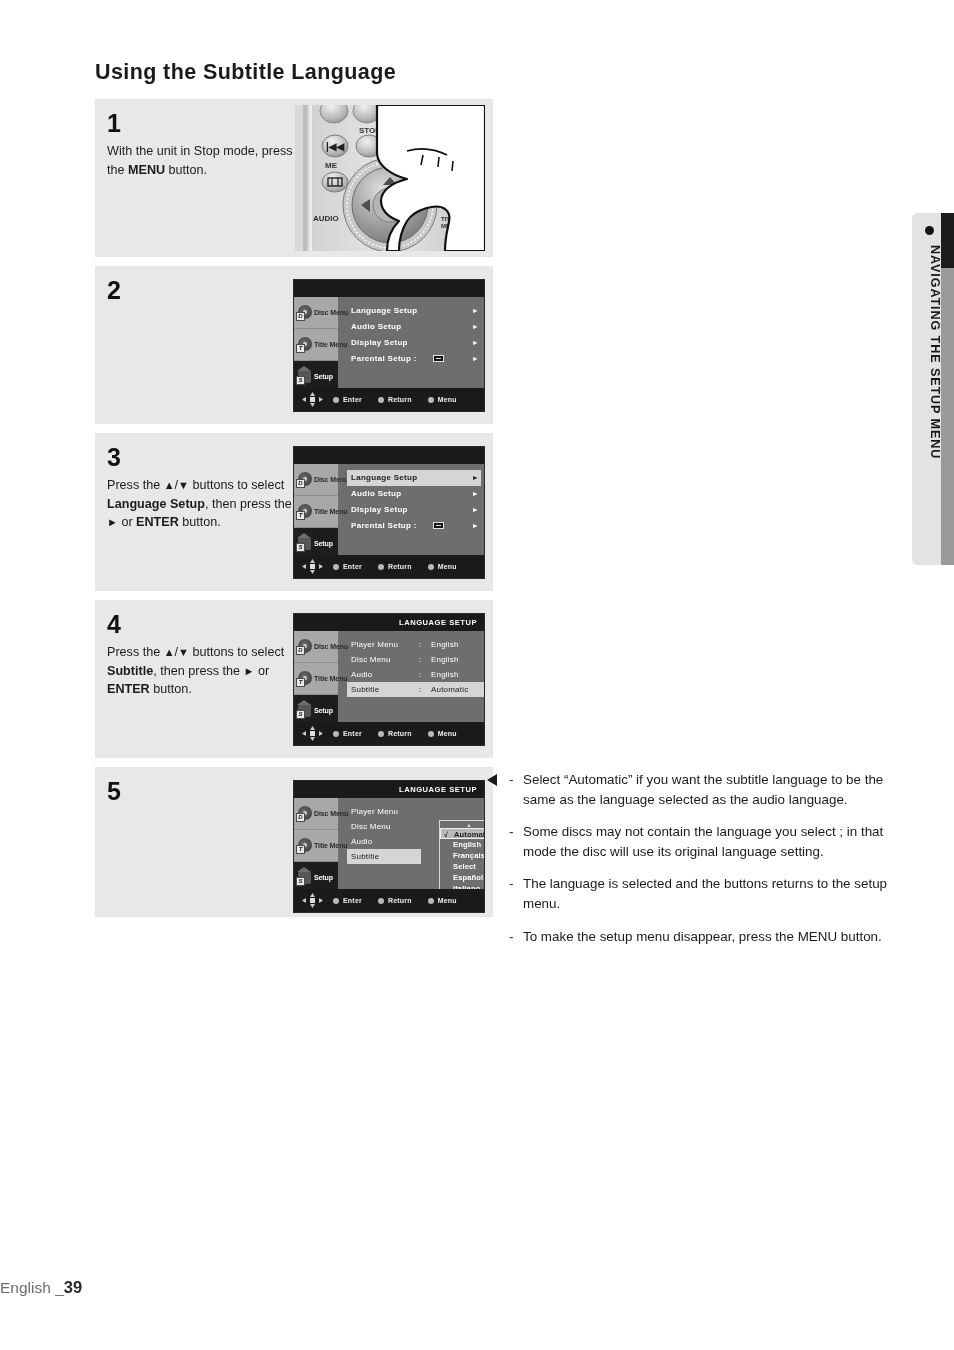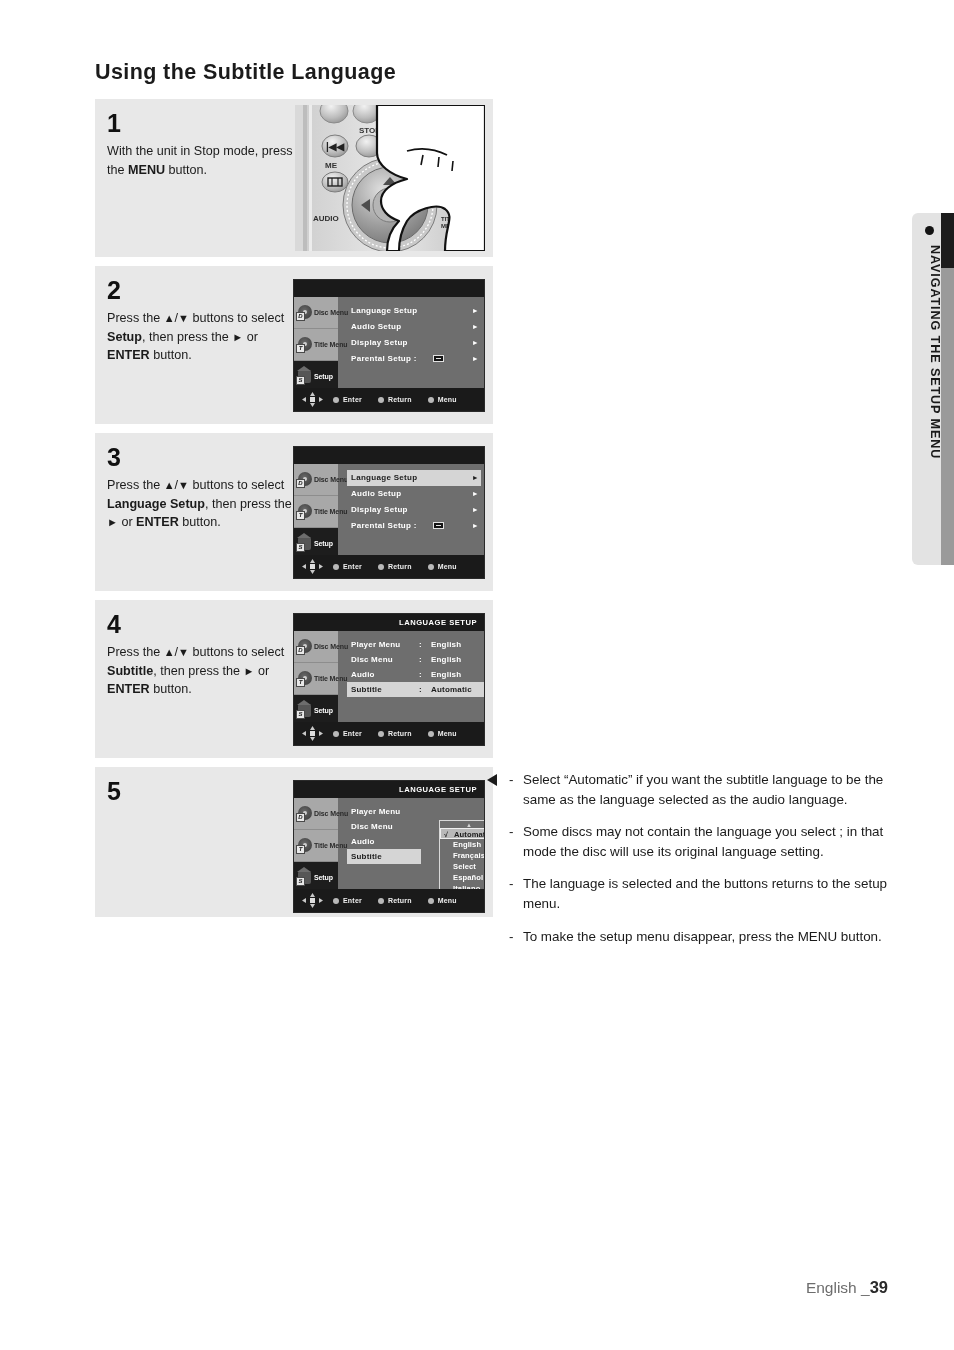--- a/index.html
+++ b/index.html
@@ -235,21 +235,21 @@
     width: 5px; height: 1px;
     background: #e5e5e5;
   }
 
   
   .lang-row {
     position: relative;
     height: 15px;
     line-height: 15px;
     font-size: 8px;
-    font-weight: bold;
+    font-weight: normal;
     letter-spacing: 0.2px;
     color: #ffffff;
     padding-left: 4px;
     box-sizing: border-box;
     width: 138px;
   }
   .lang-row.selected { background: #d5d5d5; color: #1c1c1c; }
   .lang-row .colon { position: absolute; left: 72px; }
   .lang-row .val   { position: absolute; left: 84px; }
   .lang-row.narrow { width: 74px; }
@@ -422,21 +422,20 @@
     padding-left: 9px;
     box-sizing: border-box;
   }
 
   
   .footer {
     position: absolute;
     left: 0;
     right: 66px;
     top: 1278px;
-    text-align: right;
     font-size: 15.5px;
     color: #6d6d6d;
   }
   .footer b { color: #2a2a2a; font-weight: bold; font-size: 16.5px; }
 </style>
 </head>
 <body>
 
 <div class="page-title">Using the Subtitle Language</div>
 
@@ -507,23 +506,20 @@
         <path d="M128 50 L126 60" fill="none" stroke="#111111" stroke-width="1.6"></path>
         <path d="M144 52 L143 62" fill="none" stroke="#111111" stroke-width="1.6"></path>
         <path d="M158 56 L157 66" fill="none" stroke="#111111" stroke-width="1.6"></path>
       </svg>
     </div>
   </div>
 
   <div class="step step-2">
     <div class="step-body">
       <div class="step-num">2</div>
-      <div class="step-text">
-        <span>Press the </span><span class="arr">▲</span><span>/</span><span class="arr">▼</span><span> buttons to select </span><b>Setup</b><span>, then press the </span><span class="arr">►</span><span> or </span><b>ENTER</b><span> button.</span>
-      </div>
     </div>
 
     <div class="osd">
       <div class="osd-top"></div>
       <div class="osd-side">
         <div class="side-item">
           <span class="side-ico">
               <i class="disc"></i>
               <i class="sq">D</i>
             </span>

